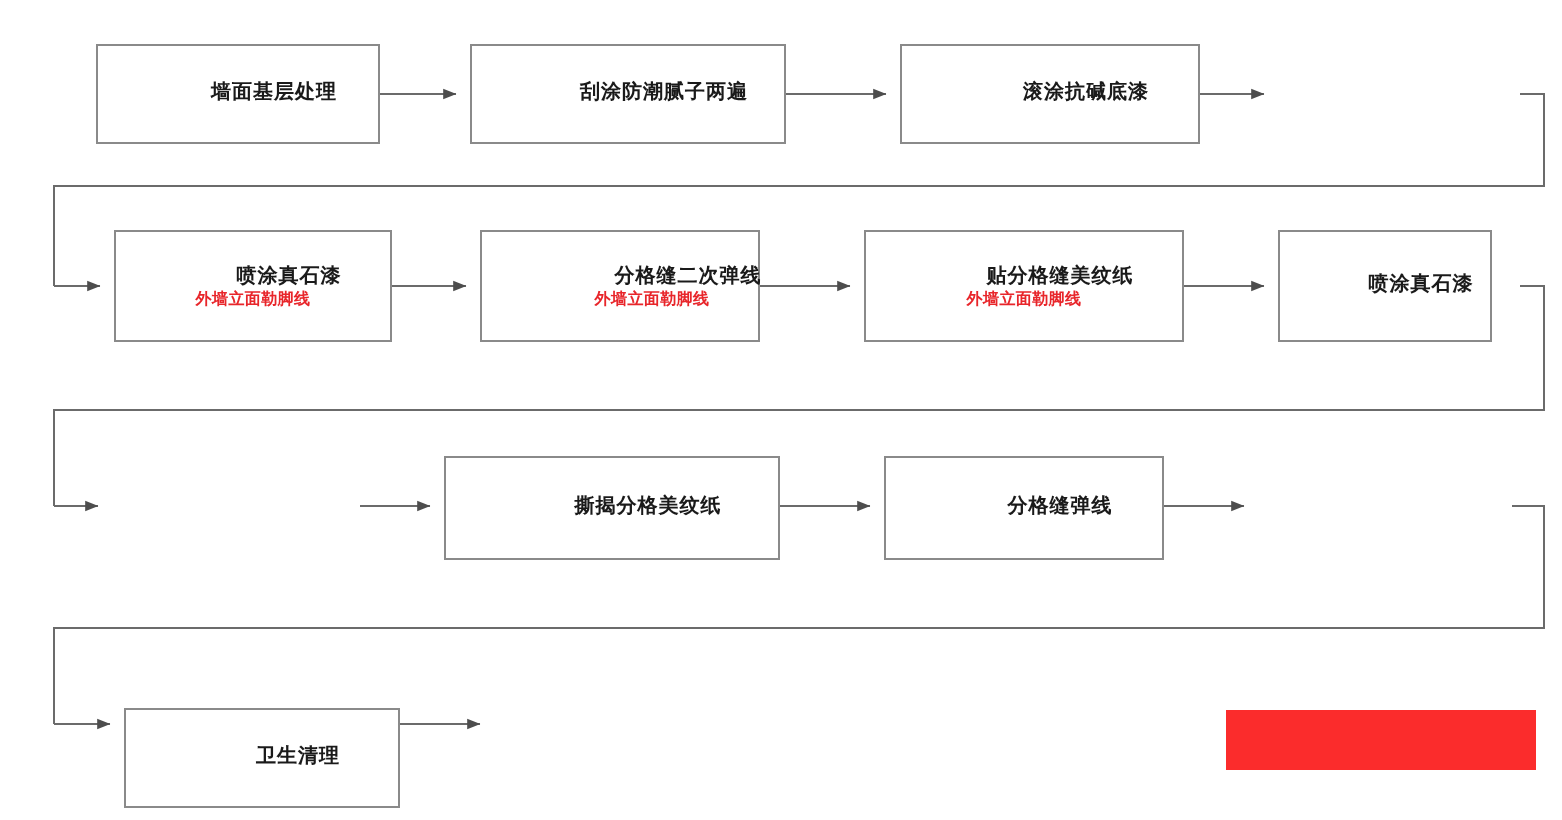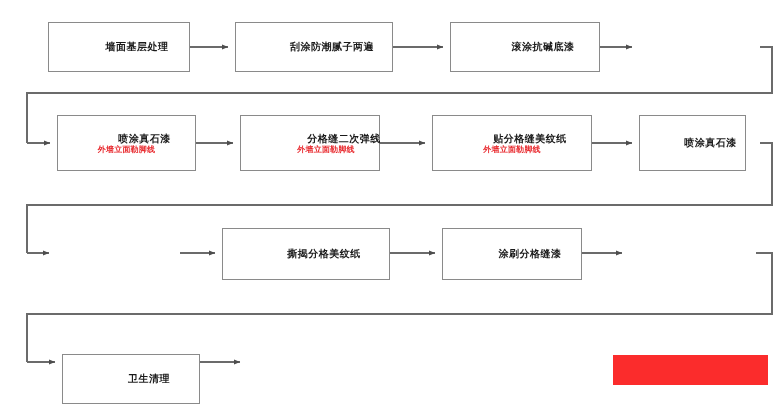--- a/index.html
+++ b/index.html
@@ -149,21 +149,21 @@
   <div class="node" style="left:639px; top:115px; width:107px; height:56px;">
     <span class="node-label">喷涂真石漆</span>
   </div>
 
 
   <div class="node" style="left:222px; top:228px; width:168px; height:52px;">
     <span class="node-label">撕揭分格美纹纸</span>
   </div>
 
   <div class="node" style="left:442px; top:228px; width:140px; height:52px;">
-    <span class="node-label">涂刷分格缝漆</span>
+    <span class="node-label">分格缝弹线</span>
   </div>
 
 
   <div class="node" style="left:62px; top:354px; width:138px; height:50px;">
     <span class="node-label">卫生清理</span>
   </div>
 
 
   <div id="watermark" style="left:613px; top:355px; width:155px; height:30px;">
     <span class="watermark-line"></span>

